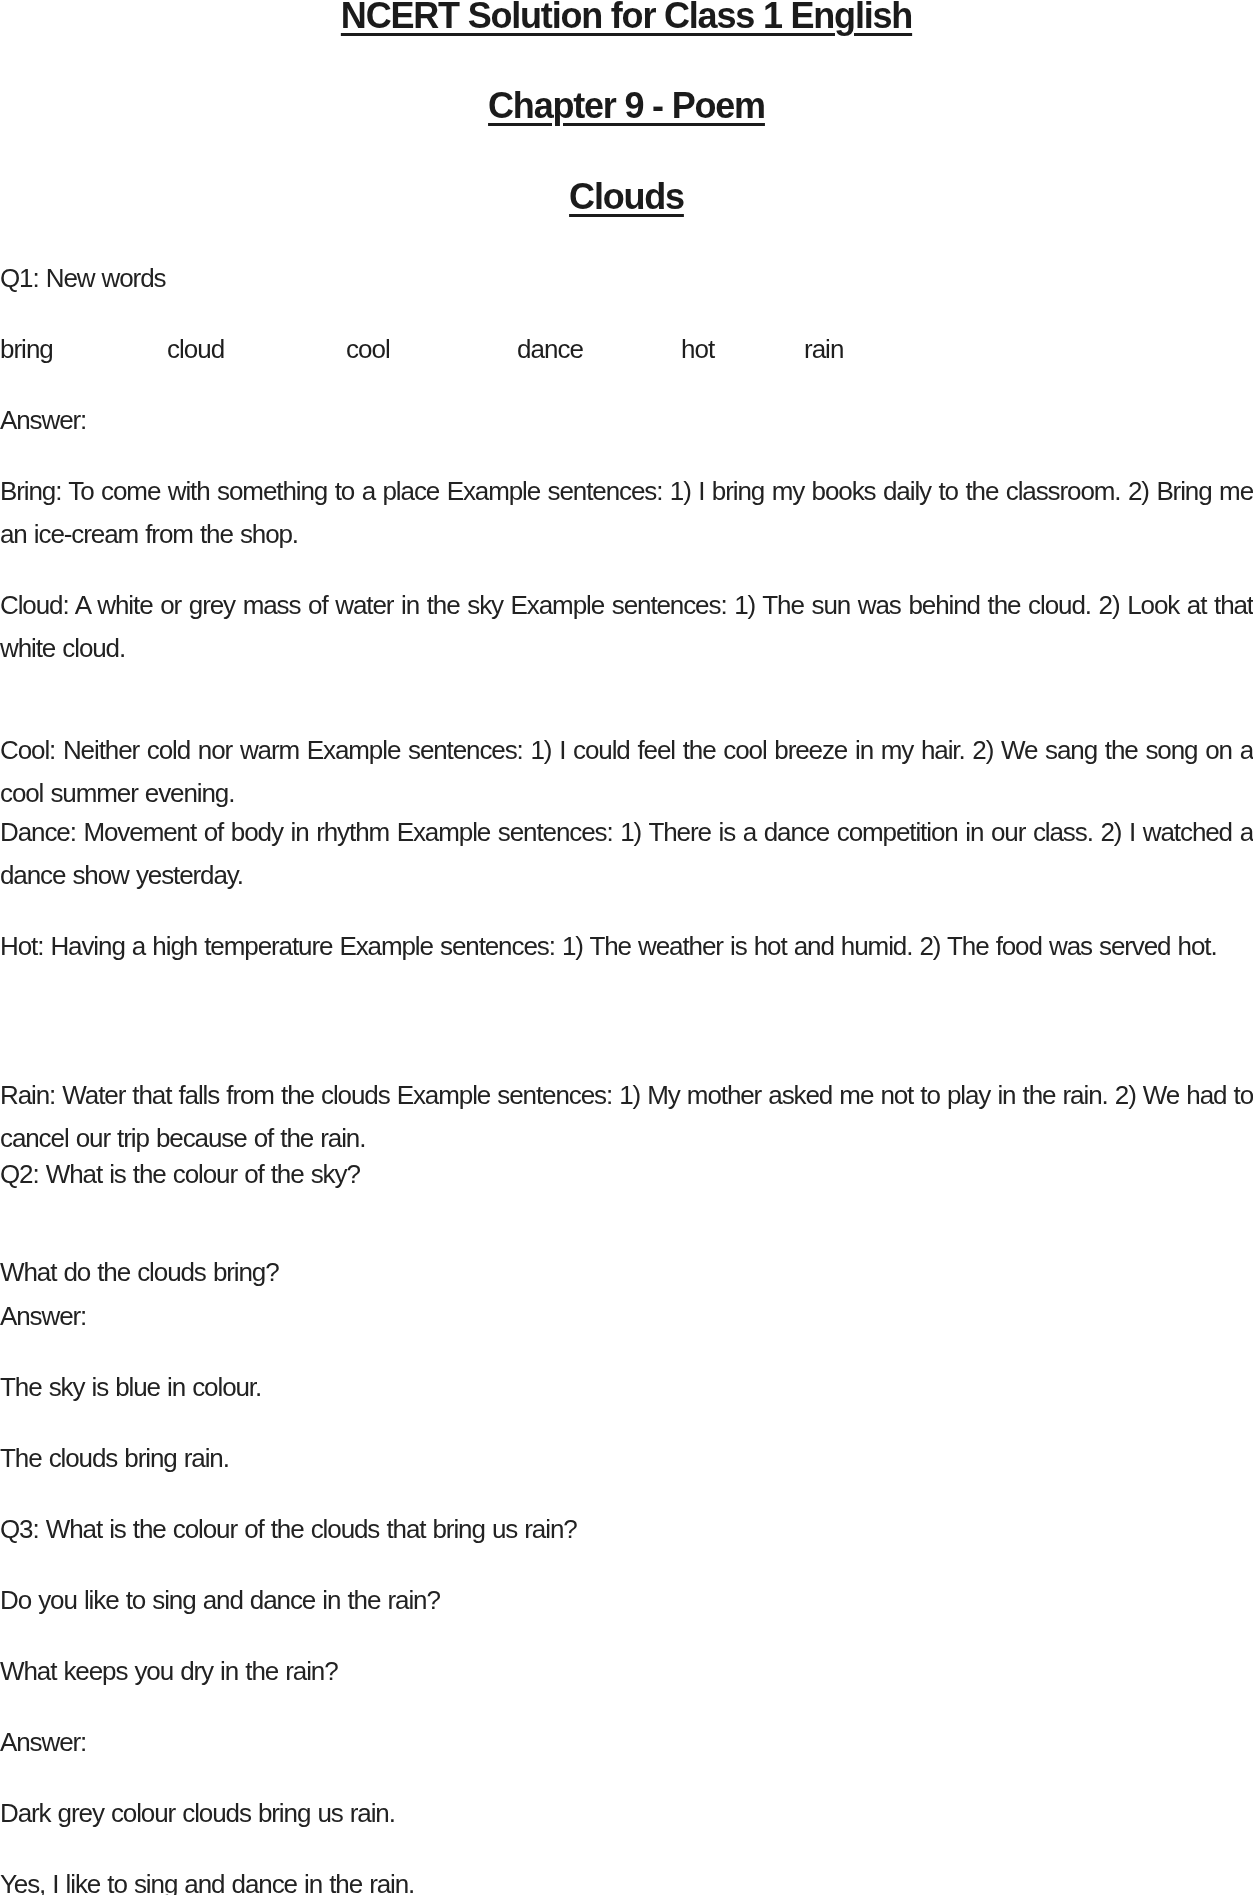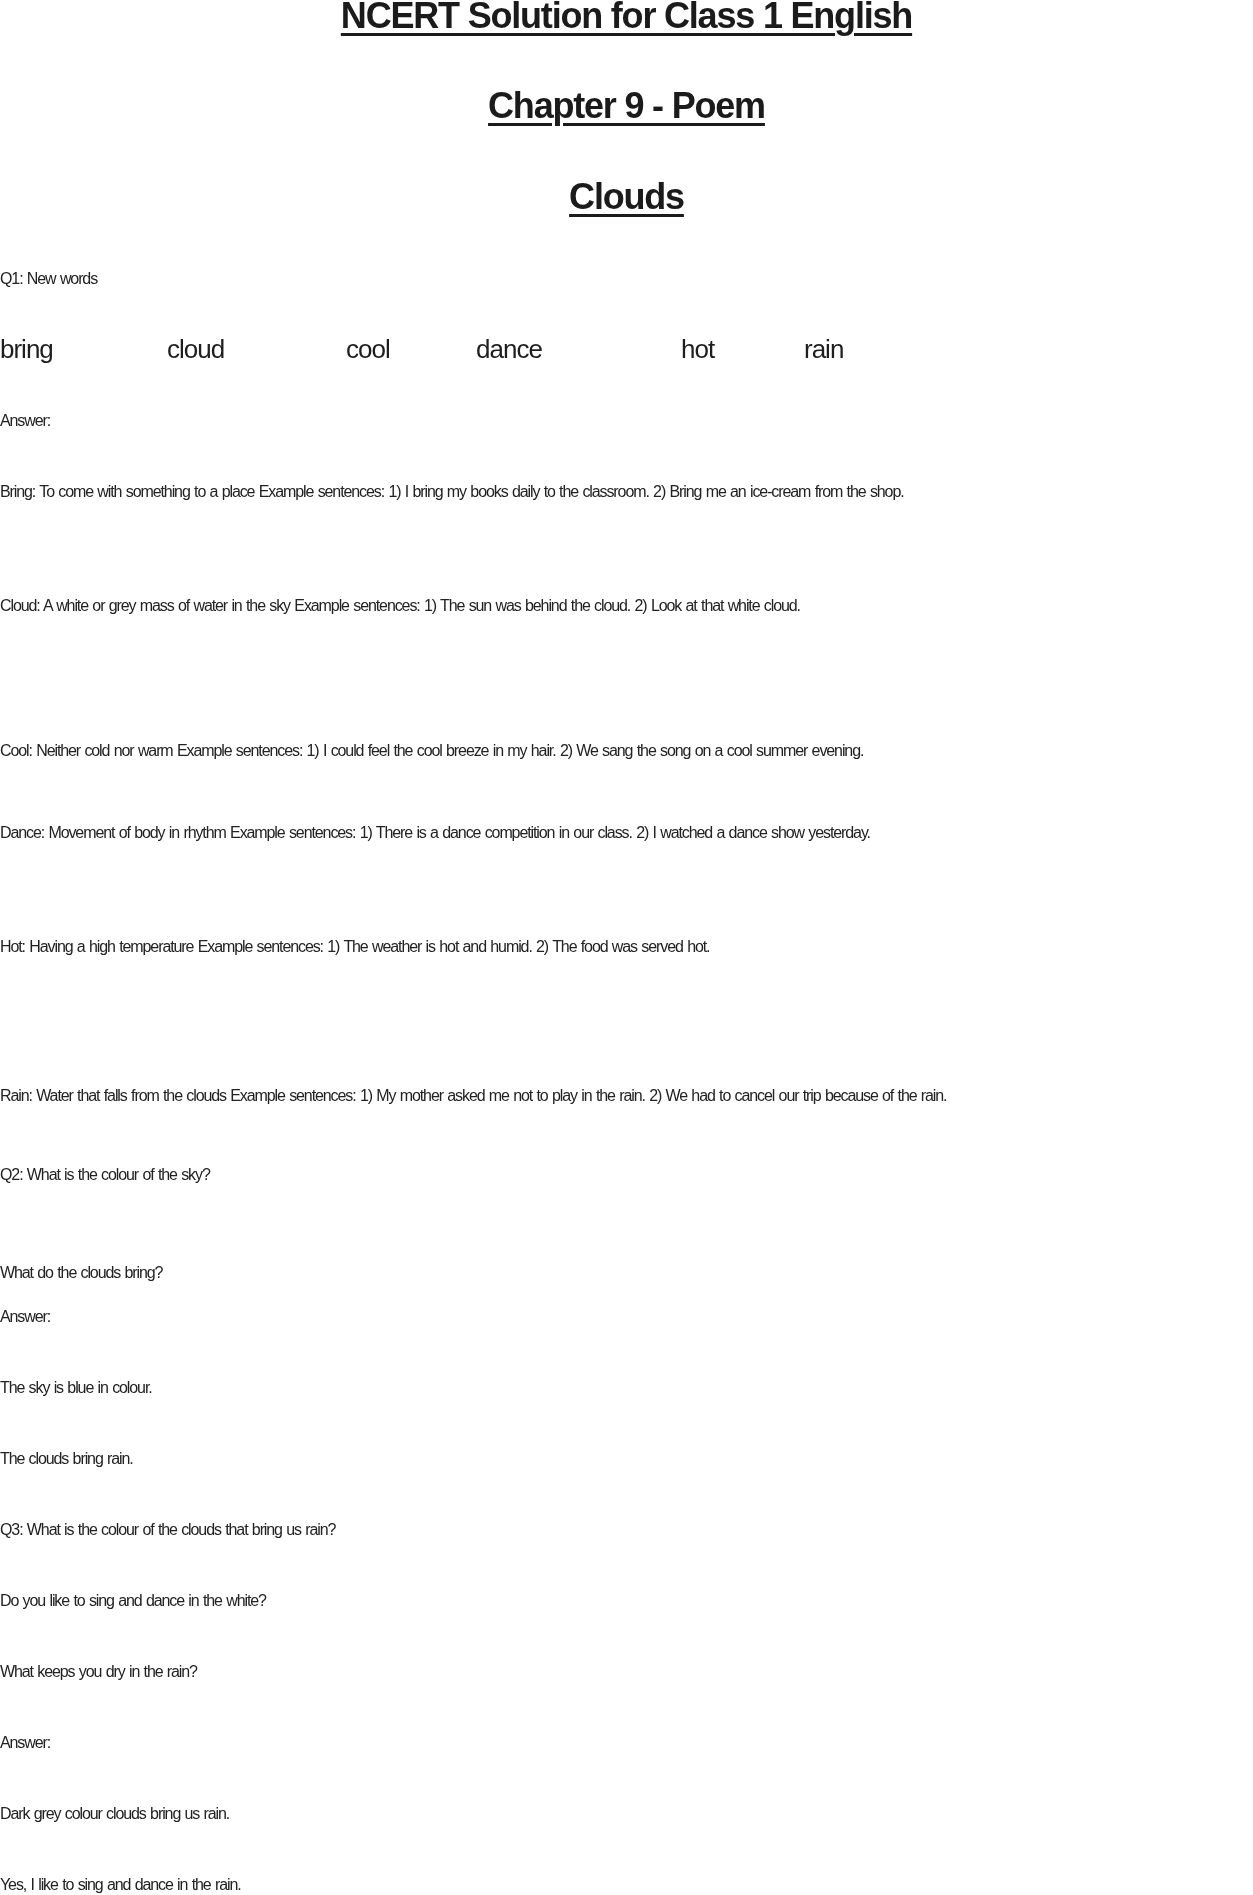--- a/index.html
+++ b/index.html
@@ -12,59 +12,59 @@
       position: absolute; left: 0; width: 1253px; text-align: center;
       font-weight: bold; font-size: 36px; letter-spacing: -1.2px;
       text-decoration: underline; text-decoration-thickness: 3px;
       text-underline-offset: 5px; line-height: 40px; color: #1b1b1b;
     }
     .t1 { top: -4px; }
     .t2 { top: 86px; }
     .t3 { top: 177px; }
     .p {
       position: absolute; left: 0; width: 1253px;
-      font-size: 16px; line-height: 43px; text-align: justify;
+      font-size: 26px; line-height: 43px; text-align: justify;
       letter-spacing: -1.1px; word-spacing: 1px; color: #222;
     }
     .words { position: absolute; top: 328px; left: 0; font-size: 26px; letter-spacing: -1px; line-height: 43px; }
     .words span { position: absolute; white-space: nowrap; }
   </style>
 </head>
 <body>
 
 <div class="page">
   <div class="title t1">NCERT Solution for Class 1 English</div>
   <div class="title t2">Chapter 9 - Poem</div>
   <div class="title t3">Clouds</div>
 
   <div class="p" style="top:257px;">Q1: New words</div>
 
   <div class="words">
     <span style="left:0px;">bring</span>
     <span style="left:167px;">cloud</span>
     <span style="left:346px;">cool</span>
-    <span style="left:476px;">dance</span>
+    <span style="left:517px;">dance</span>
     <span style="left:681px;">hot</span>
     <span style="left:804px;">rain</span>
   </div>
 
   <div class="p" style="top:399px;">Answer:</div>
 
   <div class="p" style="top:470px;">Bring: To come with something to a place Example sentences: 1) I bring my books daily to the classroom. 2) Bring me an ice-cream from the shop.</div>
   <div class="p" style="top:584px;">Cloud: A white or grey mass of water in the sky Example sentences: 1) The sun was behind the cloud. 2) Look at that white cloud.</div>
   <div class="p" style="top:697px;margin-top:32px;">Cool: Neither cold nor warm Example sentences: 1) I could feel the cool breeze in my hair. 2) We sang the song on a cool summer evening.</div>
   <div class="p" style="top:811px;">Dance: Movement of body in rhythm Example sentences: 1) There is a dance competition in our class. 2) I watched a dance show yesterday.</div>
   <div class="p" style="top:925px;">Hot: Having a high temperature Example sentences: 1) The weather is hot and humid. 2) The food was served hot.</div>
   <div class="p" style="top:1074px;">Rain: Water that falls from the clouds Example sentences: 1) My mother asked me not to play in the rain. 2) We had to cancel our trip because of the rain.</div>
 
   <div class="p" style="top:1153px;">Q2: What is the colour of the sky?</div>
   <div class="p" style="top:1224px;margin-top:27px;">What do the clouds bring?</div>
   <div class="p" style="top:1295px;">Answer:</div>
   <div class="p" style="top:1366px;">The sky is blue in colour.</div>
   <div class="p" style="top:1437px;">The clouds bring rain.</div>
 
   <div class="p" style="top:1508px;">Q3: What is the colour of the clouds that bring us rain?</div>
-  <div class="p" style="top:1579px;">Do you like to sing and dance in the white?</div>
+  <div class="p" style="top:1579px;">Do you like to sing and dance in the rain?</div>
   <div class="p" style="top:1650px;">What keeps you dry in the rain?</div>
   <div class="p" style="top:1721px;">Answer:</div>
   <div class="p" style="top:1792px;">Dark grey colour clouds bring us rain.</div>
   <div class="p" style="top:1863px;">Yes, I like to sing and dance in the rain.</div>
 </div>
 
 </body></html>

